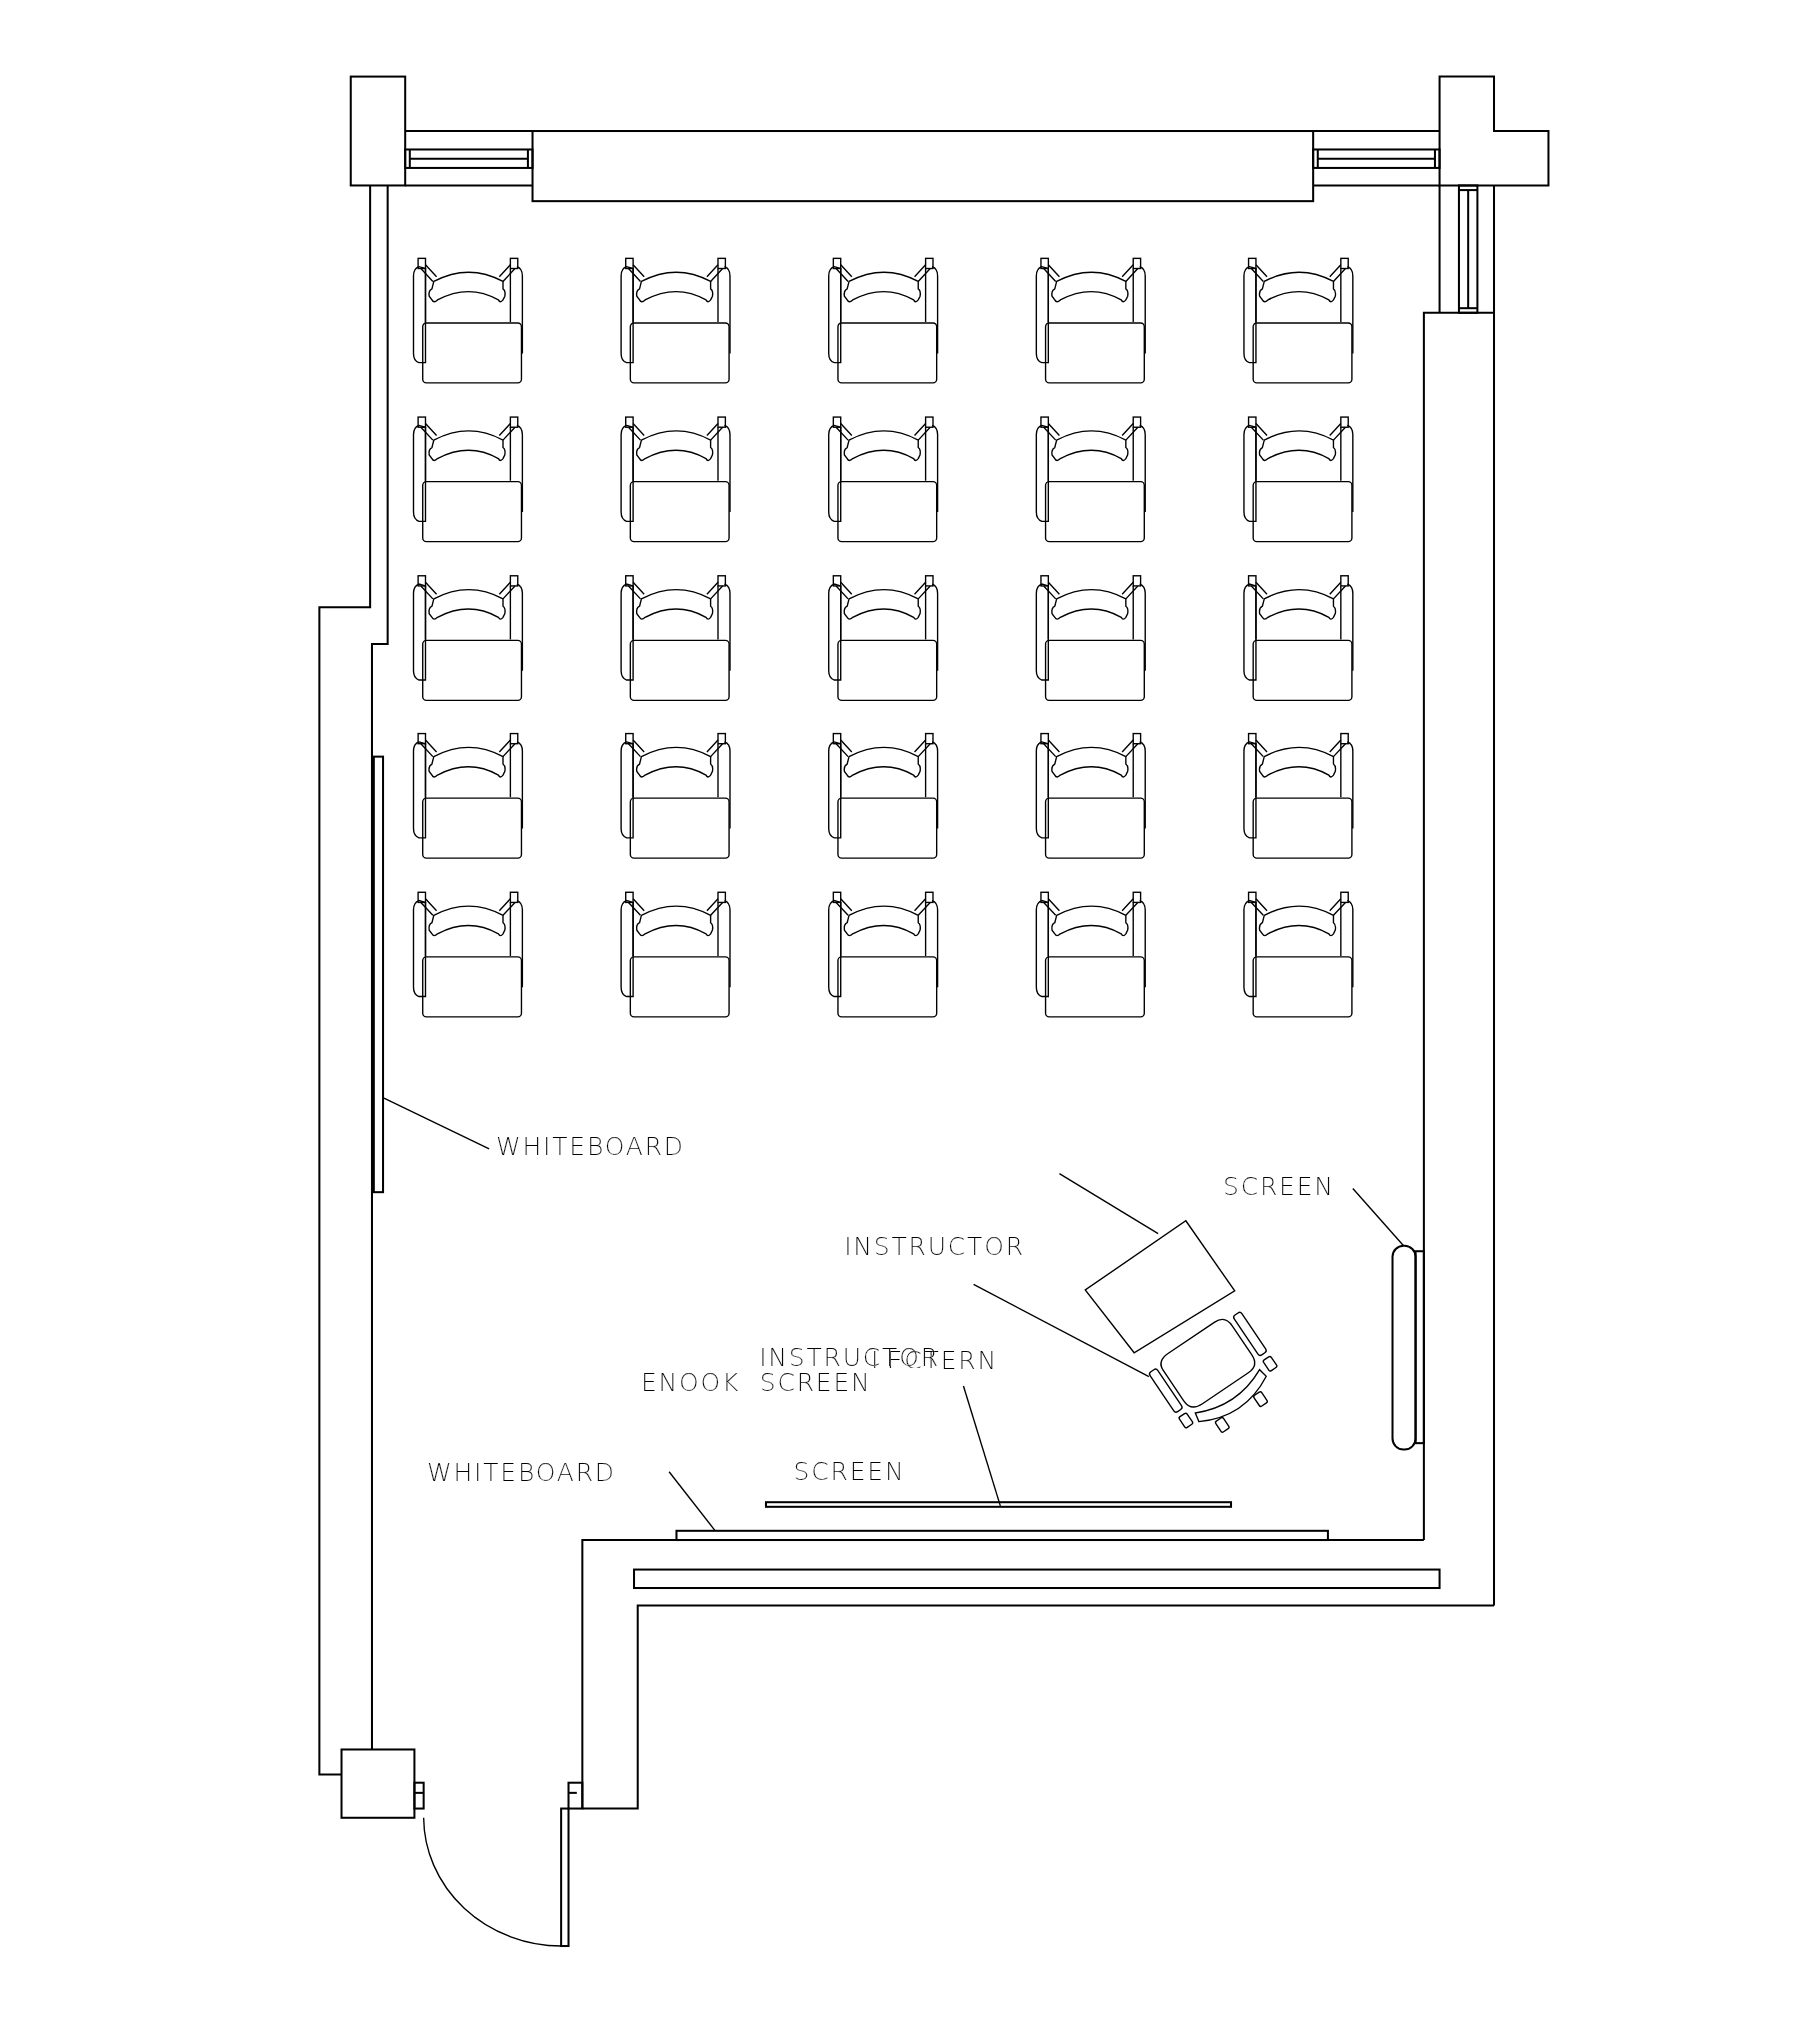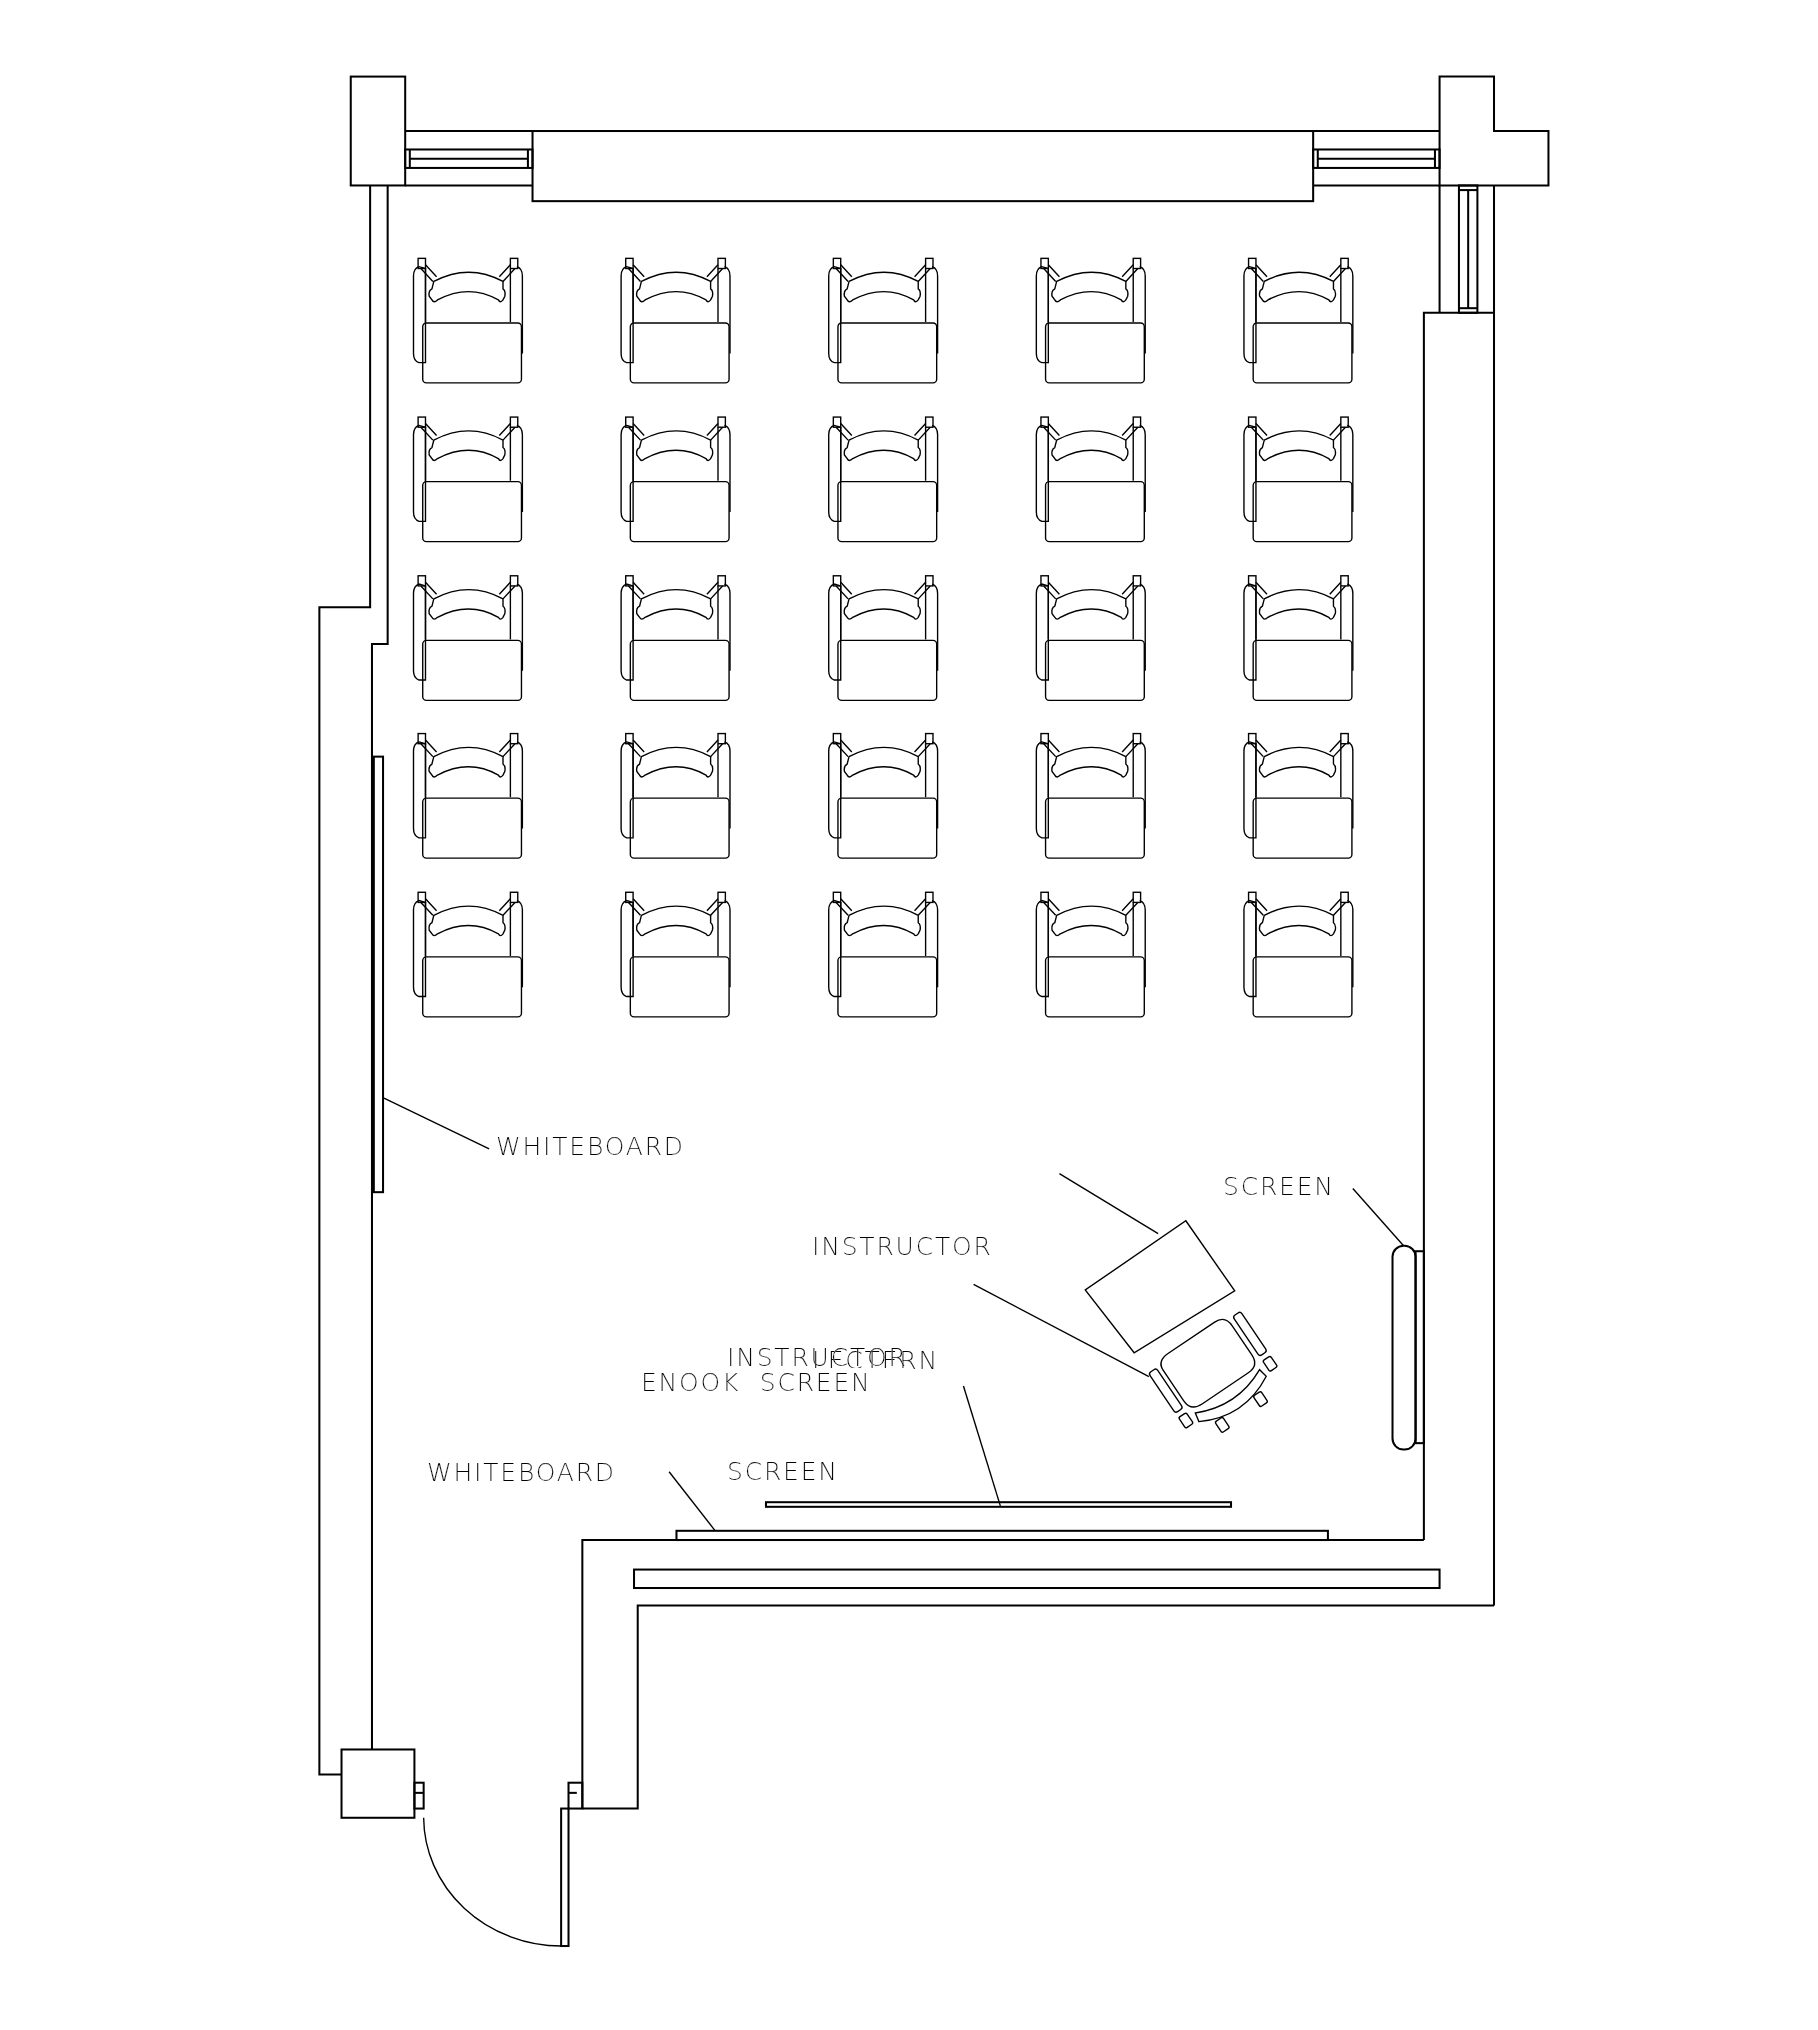--- a/index.html
+++ b/index.html
@@ -11,21 +11,21 @@
     position: absolute;
     font-family: "DejaVu Sans", sans-serif;
     font-weight: 200;
     font-size: 25px;
     letter-spacing: 1.8px;
     color: #000;
     line-height: 38px;
     white-space: pre;
     -webkit-text-stroke: 0.2px #fff;
   }
-  .lbl.center { text-align: left; text-decoration: underline; }
+  .lbl.center { text-align: center; text-decoration: underline; }
 </style>
 </head>
 <body>
 
 <svg id="plan" viewBox="0 0 1970 2200" xmlns="http://www.w3.org/2000/svg">
   <defs>
     <g id="chair">
 
       <rect x="5" y="5" width="8" height="11" class="thin"></rect>
       <rect x="105" y="5" width="8" height="11" class="thin"></rect>

